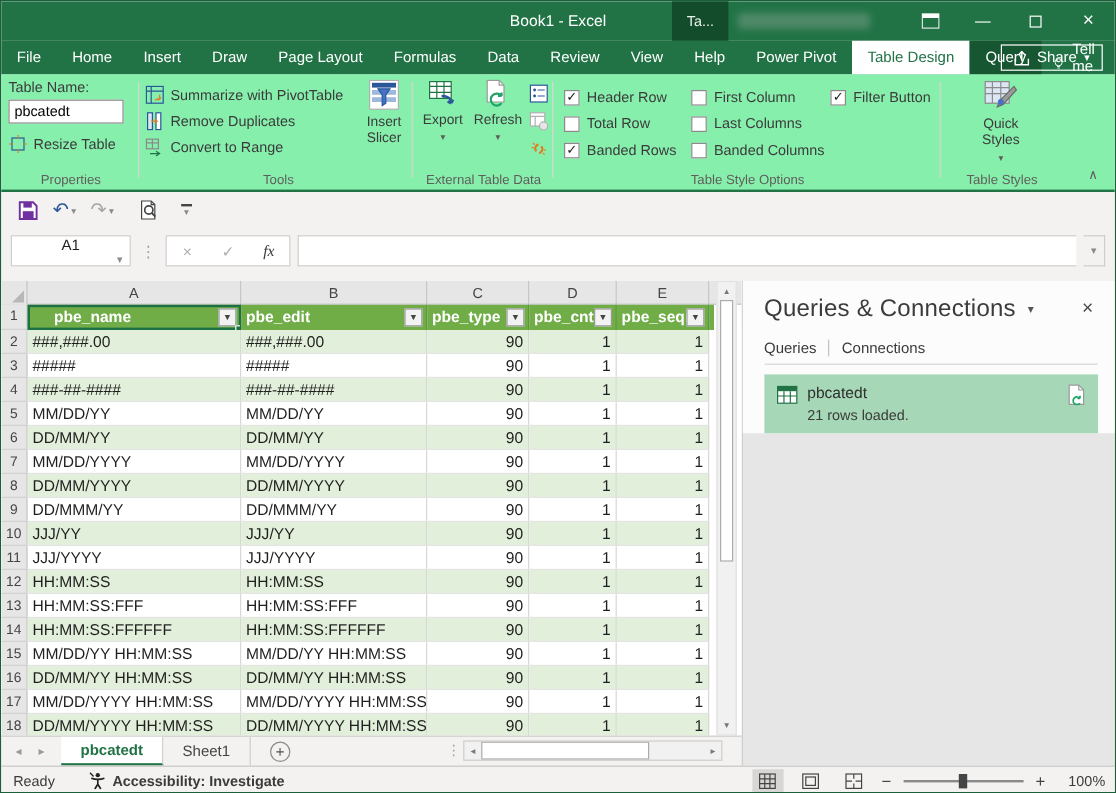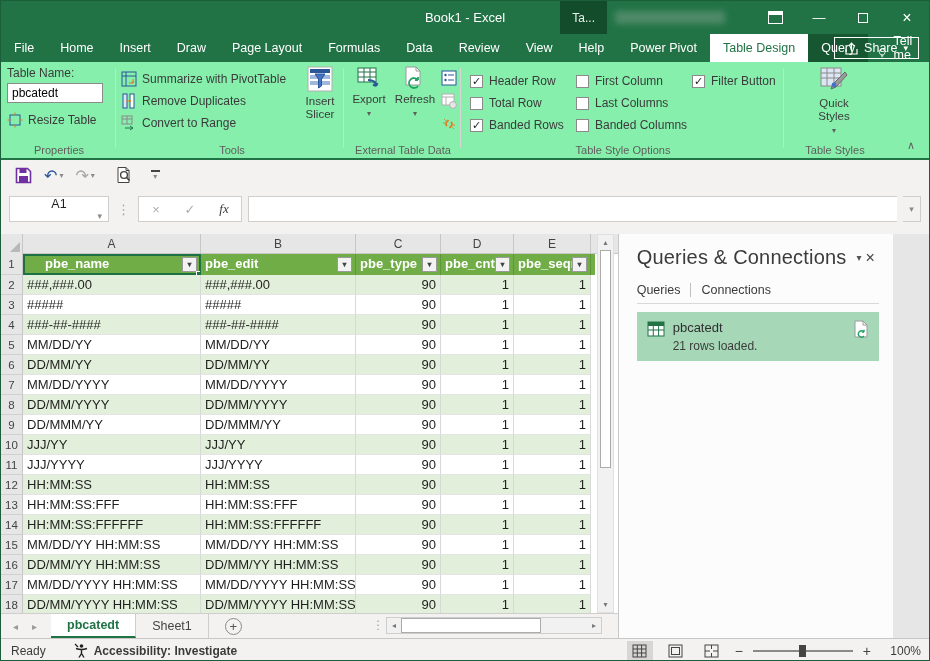--- a/index.html
+++ b/index.html
@@ -86,21 +86,21 @@
   .stab { display:flex; align-items:center; padding:0 16px; color:#444; border-right:1px solid #D0CECC; }
   .stab.active { background:#fff; color:#217346; font-weight:bold; border-bottom:2px solid #217346; border-right:1px solid #D0CECC; }
   .addsheet { width:17px; height:17px; border:1px solid #8A8A8A; border-radius:50%; color:#555; font-size:13px; line-height:15px; text-align:center; align-self:center; margin-left:16px; }
   .sb-dots { position:absolute; left:371px; top:4px; color:#A0A0A0; font-size:12px; }
   .hscroll { position:absolute; left:385px; top:3px; width:216px; height:17px; background:#F1F1F1; border:1px solid #D0CECC; display:flex; align-items:stretch; }
   .hs-btn { width:14px; color:#777; font-size:8px; line-height:15px; text-align:center; }
   .hs-thumb { width:140px; background:#fff; border:1px solid #ABABAB; }
   .hs-track { flex:1; }
 
   
-  .panel { width:312px; background:#E6E6E6; border-left:1px solid #C8C8C8; display:flex; flex-direction:row; }
+  .panel { width:312px; background:#E6E6E6; border-left:1px solid #C8C8C8; display:flex; flex-direction:column; }
   .panel-top { background:#FCFCFC; padding:12px 14px 0 18px; }
   .panel-title-row { display:flex; align-items:center; }
   .panel-title { font-size:20px; font-weight:300; color:#3B3B3B; letter-spacing:0.2px; }
   .panel-title-caret { margin-left:10px; color:#555; font-size:10px; }
   .panel-close { margin-left:auto; color:#444; font-size:16px; padding:0 4px; }
   .panel-tabs { display:flex; align-items:center; gap:10px; margin-top:14px; font-size:12.5px; color:#3B3B3B; }
   .ptab.active { font-weight:normal; }
   .ptab-div { width:1px; height:14px; background:#C0C0C0; }
   .pcount { margin-top:16px; font-size:11px; color:#666; }
   .phr { height:1px; background:#D8D8D8; margin:6px 0 8px 0; }

